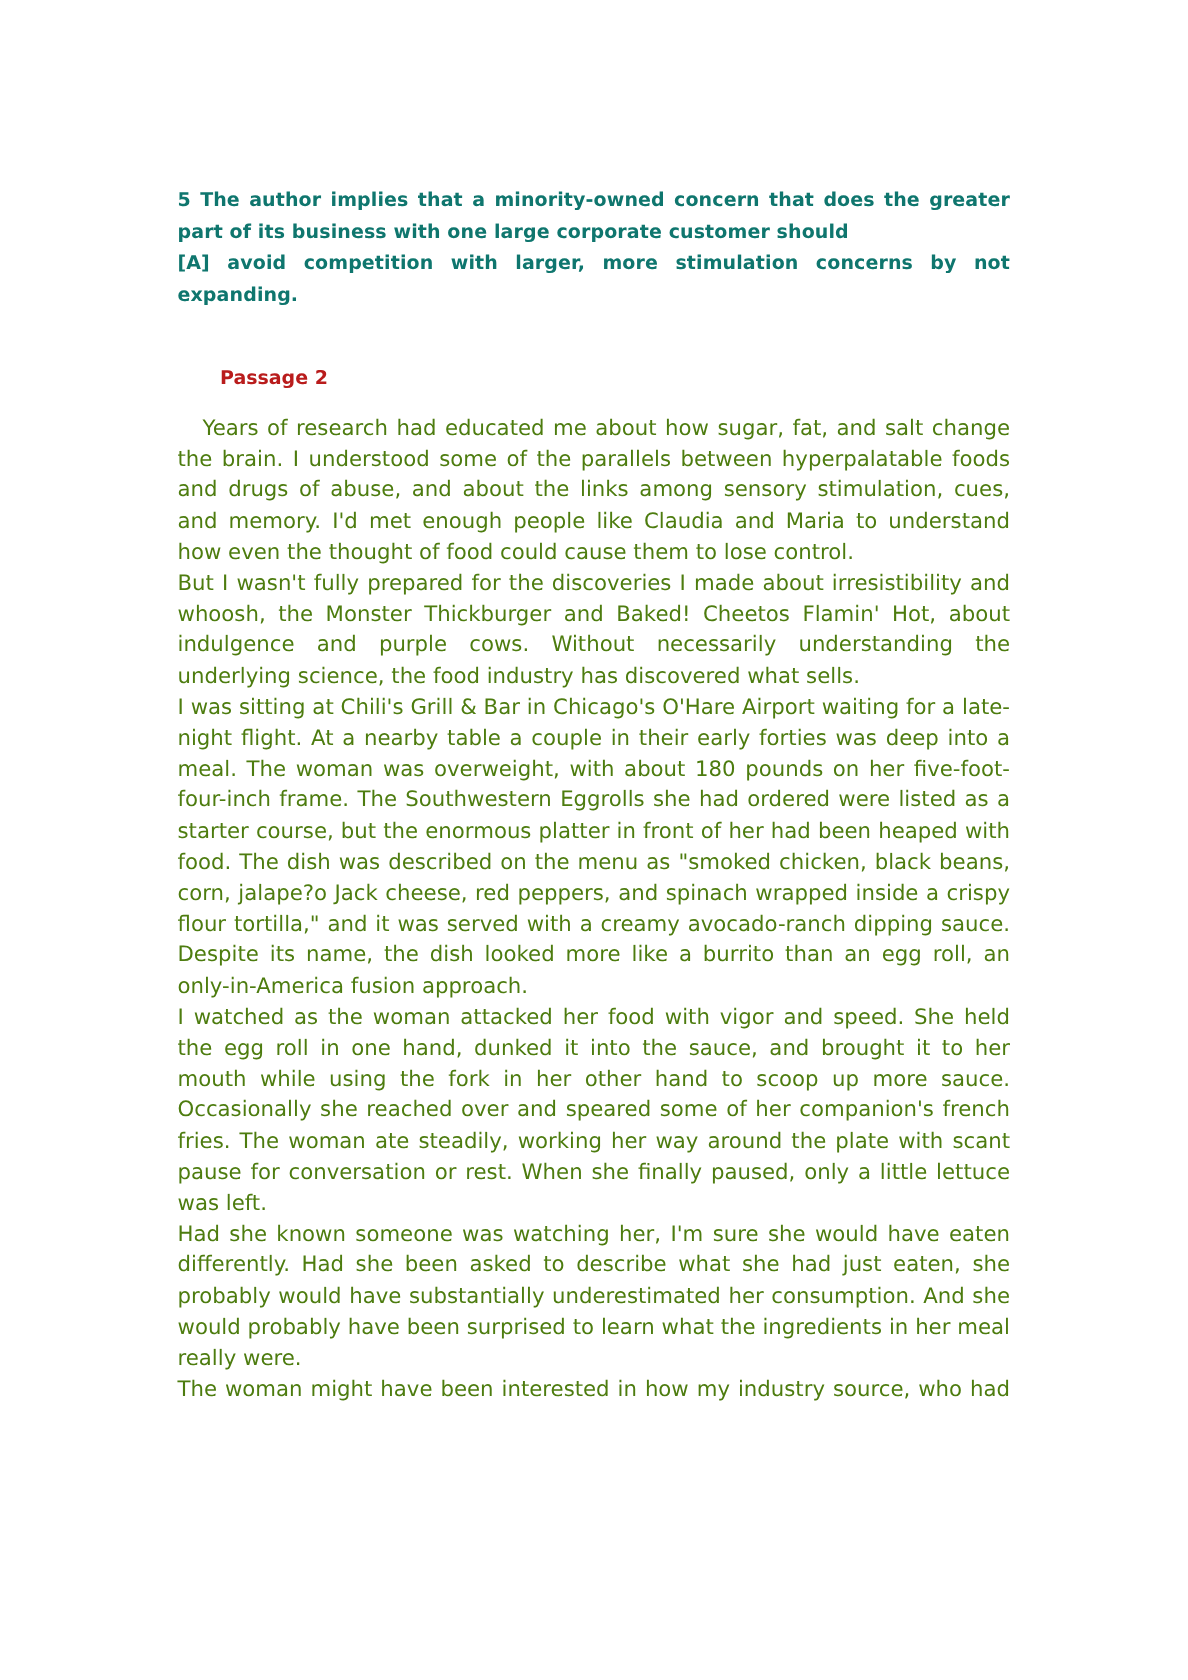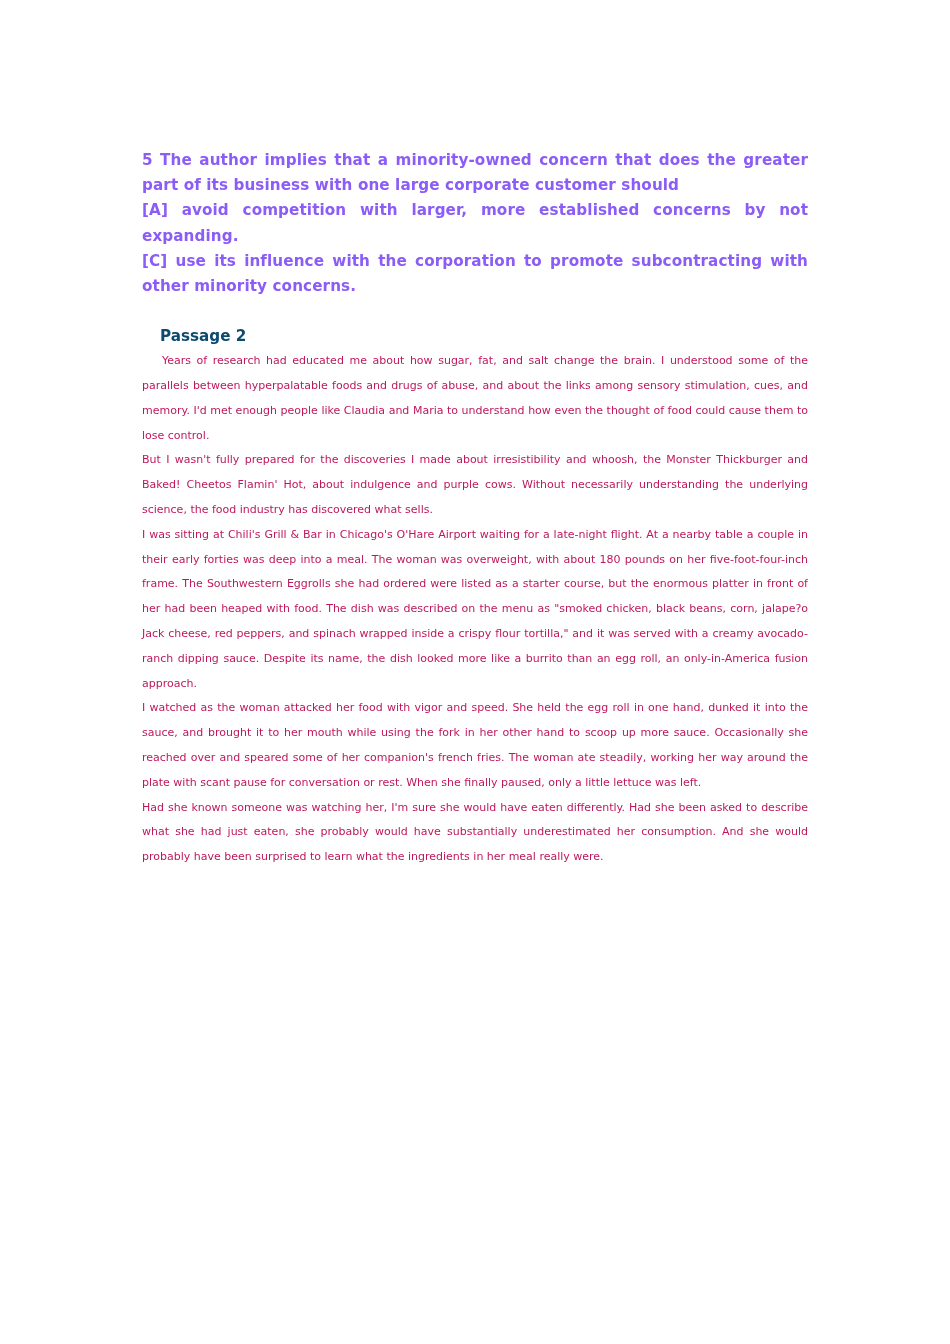--- a/index.html
+++ b/index.html
@@ -19,43 +19,43 @@
     position: absolute;
     left: 142px;
     top: 148px;
     width: 666px;
   }
   .q-block {
     font-size: 15.2px;
     font-weight: bold;
     line-height: 25.2px;
     letter-spacing: 0.1px;
-    color: #8b5cf6;
+    color: #0f766e;
   }
   .q-line {
     text-align: justify;
     text-align-last: left;
     margin: 0;
   }
   .gap {
     height: 25px;
   }
   .passage-head {
     font-size: 15.2px;
     font-weight: bold;
     line-height: 25px;
     text-indent: 18px;
-    margin: 0;
-    color: #0c4a6e;
+    margin: 16px;
+    color: #b91c1c;
   }
   .body-block {
-    font-size: 11px;
+    font-size: 17px;
     font-weight: normal;
     line-height: 24.8px;
-    color: #be185d;
+    color: #4d7c0f;
   }
   .para {
     margin: 0;
     text-align: justify;
     text-align-last: left;
   }
   .para.indent {
     text-indent: 20px;
   }
   .para.last {
@@ -63,29 +63,29 @@
     text-align-last: justify;
   }
 </style>
 </head>
 <body>
 
 <div class="page">
 
   <div class="q-block">
     <p class="q-line">5 The author implies that a minority-owned concern that does the greater part of its business with one large corporate customer should</p>
-    <p class="q-line">[A] avoid competition with larger, more established concerns by not expanding.</p>
-    <p class="q-line">[C] use its influence with the corporation to promote subcontracting with other minority concerns.</p>
+    <p class="q-line">[A] avoid competition with larger, more stimulation concerns by not expanding.</p>
   </div>
 
   <div class="gap"></div>
 
   <p class="passage-head">Passage 2</p>
 
   <div class="body-block">
     <p class="para indent">Years of research had educated me about how sugar, fat, and salt change the brain. I understood some of the parallels between hyperpalatable foods and drugs of abuse, and about the links among sensory stimulation, cues, and memory. I'd met enough people like Claudia and Maria to understand how even the thought of food could cause them to lose control.</p>
     <p class="para">But I wasn't fully prepared for the discoveries I made about irresistibility and whoosh, the Monster Thickburger and Baked! Cheetos Flamin' Hot, about indulgence and purple cows. Without necessarily understanding the underlying science, the food industry has discovered what sells.</p>
     <p class="para">I was sitting at Chili's Grill &amp; Bar in Chicago's O'Hare Airport waiting for a late-night flight. At a nearby table a couple in their early forties was deep into a meal. The woman was overweight, with about 180 pounds on her five-foot-four-inch frame. The Southwestern Eggrolls she had ordered were listed as a starter course, but the enormous platter in front of her had been heaped with food. The dish was described on the menu as "smoked chicken, black beans, corn, jalape?o Jack cheese, red peppers, and spinach wrapped inside a crispy flour tortilla," and it was served with a creamy avocado-ranch dipping sauce. Despite its name, the dish looked more like a burrito than an egg roll, an only-in-America fusion approach.</p>
     <p class="para">I watched as the woman attacked her food with vigor and speed. She held the egg roll in one hand, dunked it into the sauce, and brought it to her mouth while using the fork in her other hand to scoop up more sauce. Occasionally she reached over and speared some of her companion's french fries. The woman ate steadily, working her way around the plate with scant pause for conversation or rest. When she finally paused, only a little lettuce was left.</p>
     <p class="para">Had she known someone was watching her, I'm sure she would have eaten differently. Had she been asked to describe what she had just eaten, she probably would have substantially underestimated her consumption. And she would probably have been surprised to learn what the ingredients in her meal really were.</p>
+    <p class="para last">The woman might have been interested in how my industry source, who had</p>
   </div>
 
 </div>
 
 </body></html>

